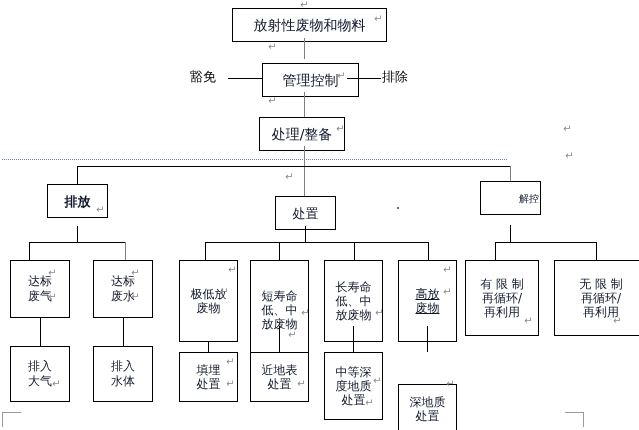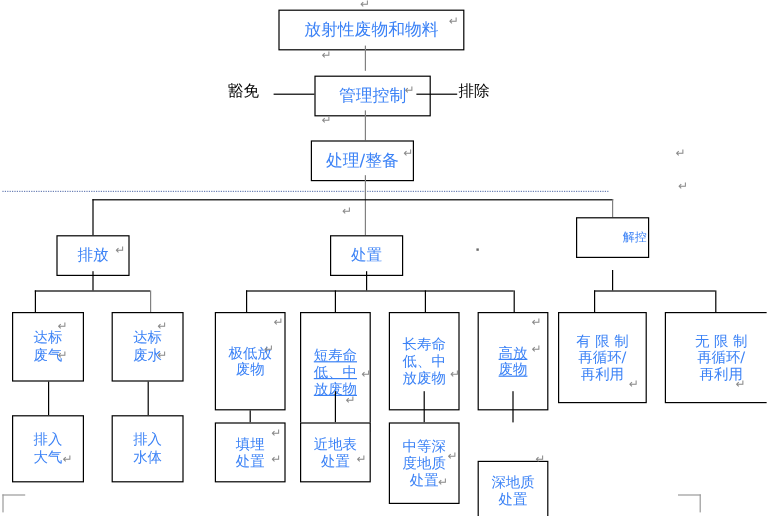--- a/index.html
+++ b/index.html
@@ -22,21 +22,21 @@
     box-sizing: border-box;
     border: 1px solid #000000;
     background: #ffffff;
     display: flex;
     flex-direction: column;
     align-items: center;
     justify-content: center;
     text-align: center;
     font-size: 12px;
     line-height: 15px;
-    color: #3b82f6;
+    color: #0f172a;
     letter-spacing: 0px;
     white-space: pre-line;
     padding: 16px 1px;
   }
   .box.tight { line-height: 14px; }
   .line {
     position: absolute;
     background: #000000;
   }
   .line.h { height: 1px; }
@@ -118,21 +118,21 @@
   <span class="pilcrow" style="left:565px; top:151px;">↵</span>
 
   <div class="line v grey" style="left:304px; top:146px; height:50px;"></div>
 
   <div class="line h" style="left:77px; top:166px; width:434px;"></div>
   <div class="line v" style="left:77px; top:166px; height:30px;"></div>
   <div class="line v grey" style="left:510px; top:166px; height:29px;"></div>
   <span class="pilcrow" style="left:285px; top:172px;">↵</span>
   <div class="dot" style="left:397px; top:207px;"></div>
 
-  <div class="box" style="left:47px; top:196px; width:61px; height:30px; font-size:13px;">
+  <div class="box" style="left:47px; top:184px; width:61px; height:30px; font-size:13px;font-weight:bold;">
     <span>排放</span>
   </div>
   <span class="pilcrow" style="left:96px; top:205px;">↵</span>
 
   <div class="box" style="left:275px; top:196px; width:61px; height:30px; font-size:13px;">
     <span>处置</span>
   </div>
 
   <div class="box" style="left:480px; top:181px; width:61px; height:30px; font-size:10px;align-items:flex-end;">
     <span>解控</span>
@@ -178,21 +178,21 @@
   <div class="line v" style="left:354px; top:242px; height:18px;"></div>
   <div class="line v" style="left:428px; top:242px; height:18px;"></div>
 
   <div class="box tight" style="left:179px; top:260px; width:59px; height:82px;">
     <span>极低放
 废物</span>
   </div>
   <span class="pilcrow" style="left:228px; top:265px;">↵</span>
   <span class="pilcrow" style="left:220px; top:287px;">↵</span>
 
-  <div class="box tight" style="left:250px; top:260px; width:59px; height:100px;text-decoration:underline;">
+  <div class="box tight" style="left:250px; top:260px; width:59px; height:100px;">
     <span>短寿命
 低、中
 放废物</span>
   </div>
   <span class="pilcrow" style="left:301px; top:308px;">↵</span>
 
   <div class="box tight" style="left:324px; top:260px; width:59px; height:82px;">
     <span>长寿命
 低、中
 放废物</span>

